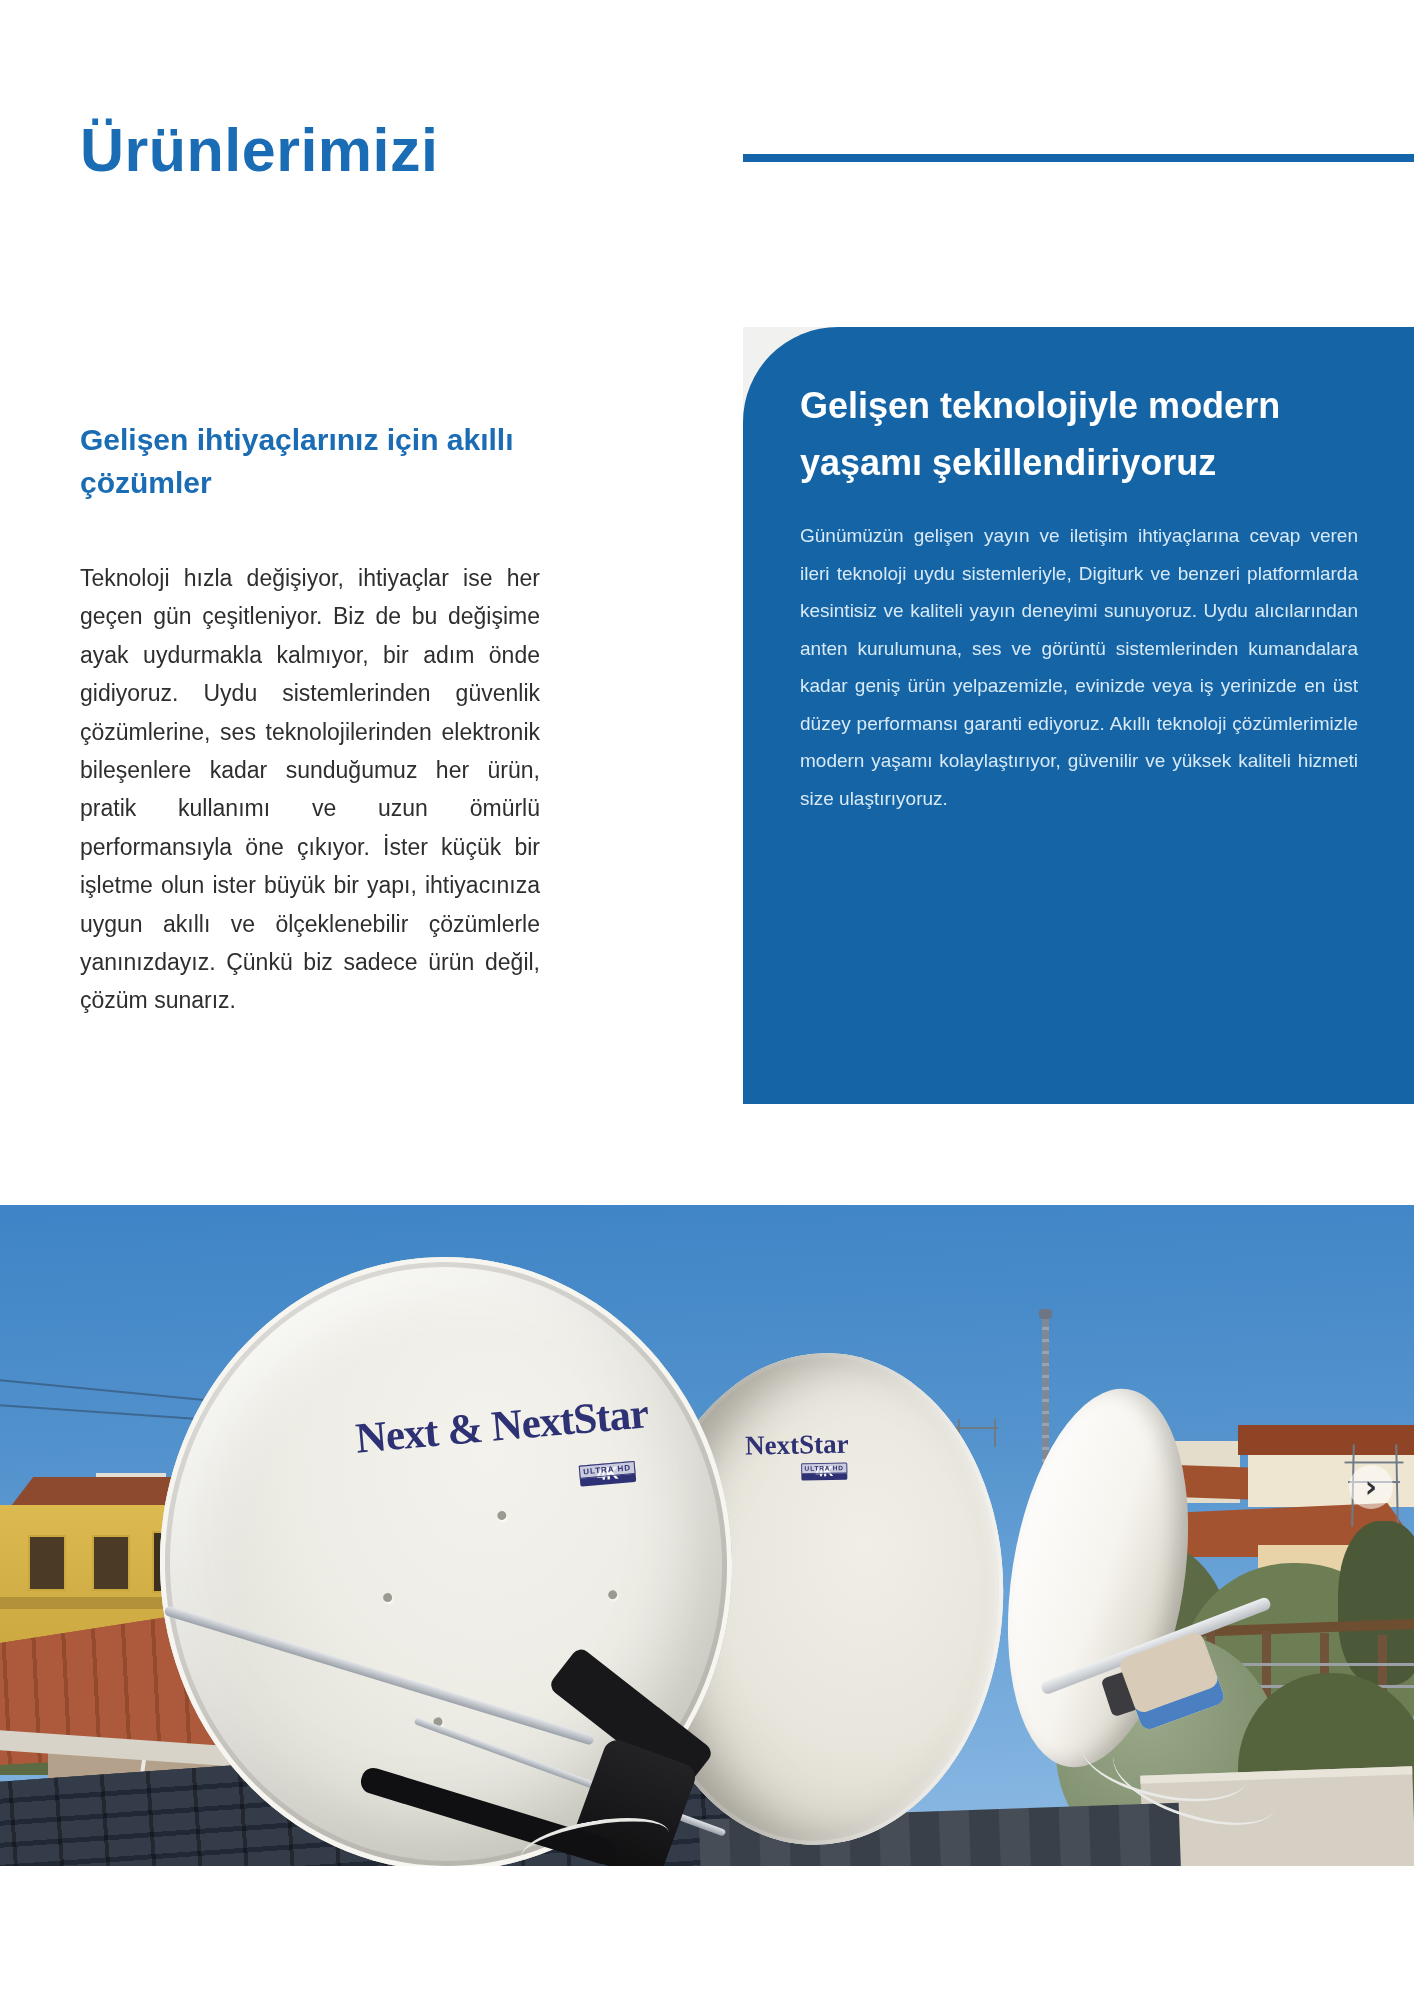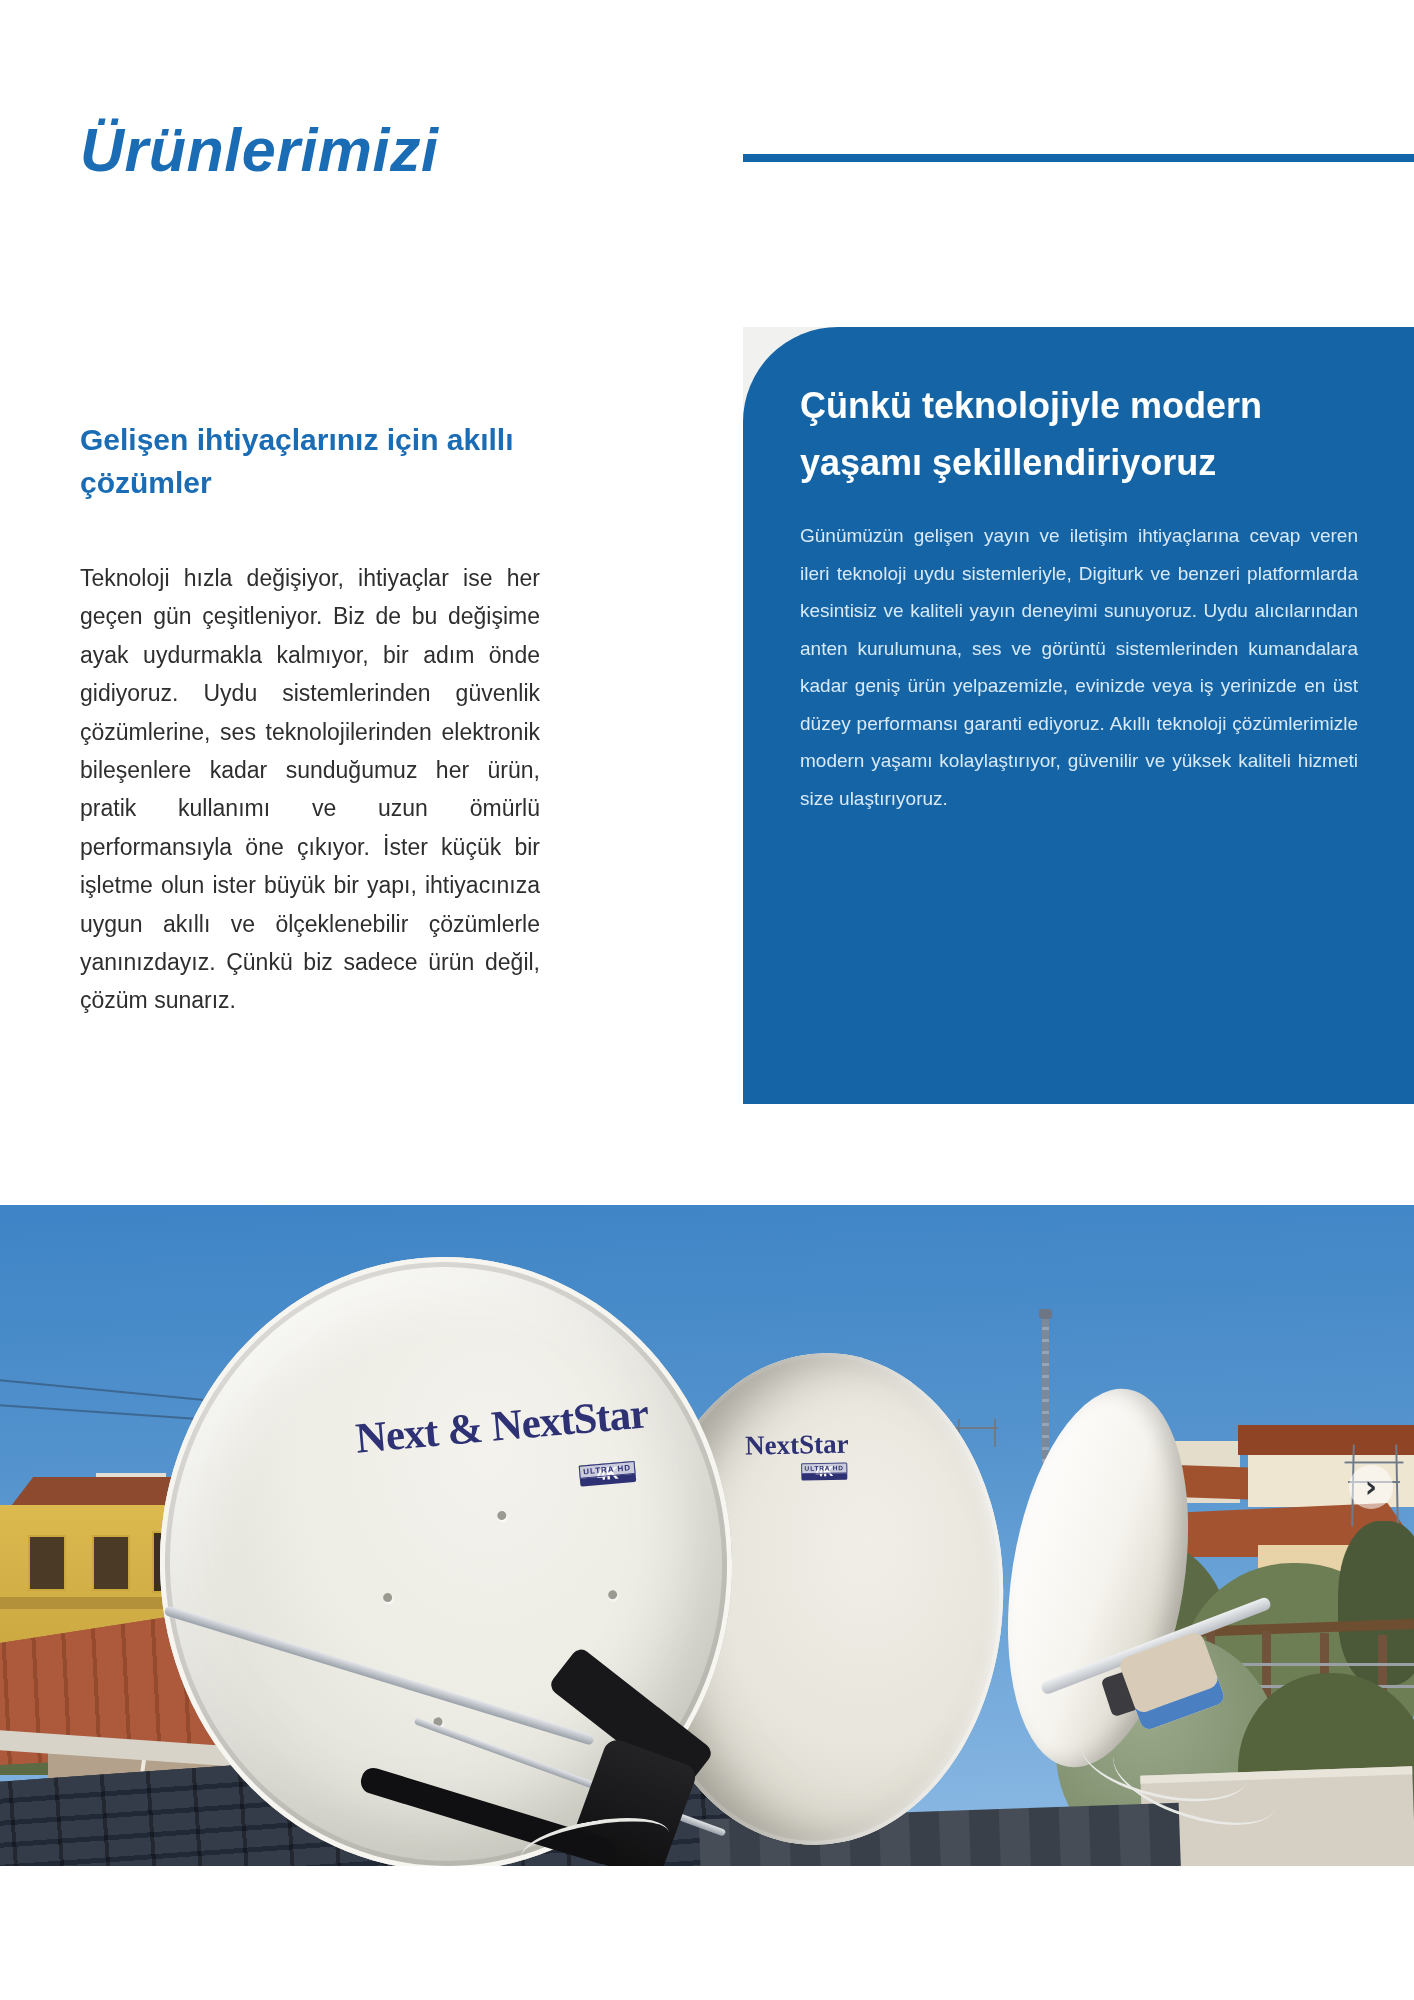--- a/index.html
+++ b/index.html
@@ -1,21 +1,21 @@
 <!DOCTYPE html>
 <html><head>
 <meta charset="utf-8">
 <style>
   html,body{margin:0;padding:0;background:#ffffff;}
   .page{position:relative;width:1414px;height:2000px;background:#ffffff;overflow:hidden;
         font-family:"Liberation Sans","DejaVu Sans",sans-serif;}
 
   
   .title{position:absolute;left:80px;top:70px;font-weight:bold;font-size:61px;line-height:78px;letter-spacing:.5px;}
-  .title .l1{display:block;color:#1a6cb4;font-style:italic;}
+  .title .l1{display:block;color:#1a6cb4;}
   .title .l2{display:block;color:#141414;}
   .top-rule{position:absolute;left:743px;top:154px;width:671px;height:8px;background:#1565ab;}
 
   
   .intro-heading{position:absolute;left:80px;top:393px;width:480px;
                  font-weight:bold;font-size:30px;line-height:43px;color:#1a6cb4;}
   .intro-body{position:absolute;left:80px;top:536px;width:460px;
               font-size:23px;line-height:38.4px;color:#2e2e2e;text-align:justify;}
 
   
@@ -172,21 +172,21 @@
   <h1 class="title">
     <span class="l1">Ürünlerimizi</span>
   </h1>
   <div class="top-rule"></div>
 
   <h2 class="intro-heading">Gelişen ihtiyaçlarınız için akıllı çözümler</h2>
   <p class="intro-body">Teknoloji hızla değişiyor, ihtiyaçlar ise her geçen gün çeşitleniyor. Biz de bu değişime ayak uydurmakla kalmıyor, bir adım önde gidiyoruz. Uydu sistemlerinden güvenlik çözümlerine, ses teknolojilerinden elektronik bileşenlere kadar sunduğumuz her ürün, pratik kullanımı ve uzun ömürlü performansıyla öne çıkıyor. İster küçük bir işletme olun ister büyük bir yapı, ihtiyacınıza uygun akıllı ve ölçeklenebilir çözümlerle yanınızdayız. Çünkü biz sadece ürün değil, çözüm sunarız.</p>
 
   <div class="card-backing"></div>
   <section class="info-card">
-    <h2>Çünkü teknolojiyle modern yaşamı şekillendiriyoruz</h2>
+    <h2>Gelişen teknolojiyle modern yaşamı şekillendiriyoruz</h2>
     <p>Günümüzün gelişen yayın ve iletişim ihtiyaçlarına cevap veren ileri teknoloji uydu sistemleriyle, Digiturk ve benzeri platformlarda kesintisiz ve kaliteli yayın deneyimi sunuyoruz. Uydu alıcılarından anten kurulumuna, ses ve görüntü sistemlerinden kumandalara kadar geniş ürün yelpazemizle, evinizde veya iş yerinizde en üst düzey performansı garanti ediyoruz. Akıllı teknoloji çözümlerimizle modern yaşamı kolaylaştırıyor, güvenilir ve yüksek kaliteli hizmeti size ulaştırıyoruz.</p>
   </section>
 
   <figure class="photo" style="margin:0;">
     <div class="sky"></div>
     <div class="wire w1"></div>
     <div class="wire w2"></div>
 
     <div class="far-block fb1"></div>
     <div class="far-block fb2"></div>

